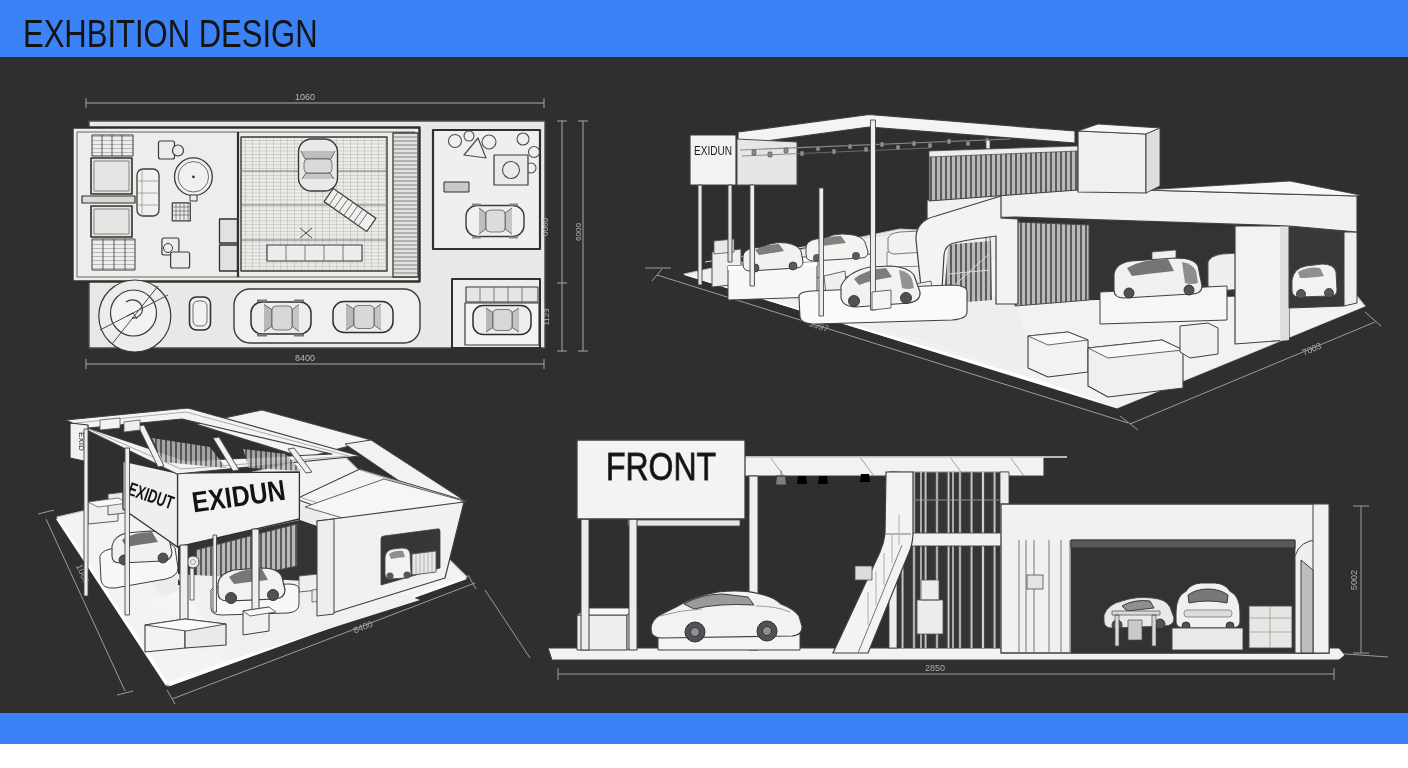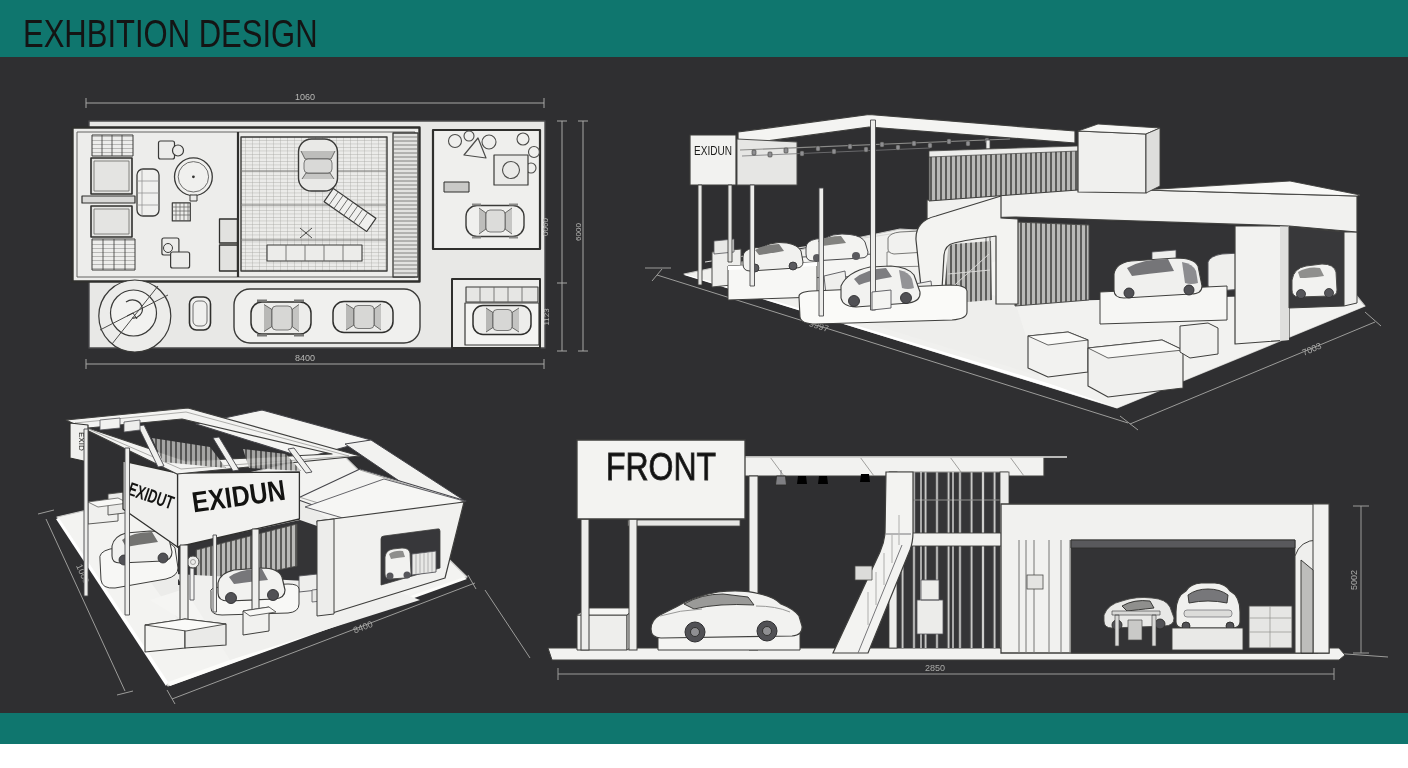--- a/index.html
+++ b/index.html
@@ -1,16 +1,16 @@
 <!DOCTYPE html>
 <html><head>
 <meta charset="utf-8">
 <style>
   html,body{margin:0;padding:0;background:#fff;width:1408px;height:768px;overflow:hidden;}
-  .board{position:relative;width:1408px;height:744px;font-family:"Liberation Sans",sans-serif;background:#0f766e;}
+  .board{position:relative;width:1408px;height:744px;font-family:"Liberation Sans",sans-serif;background:#3b82f6;}
   .dark{position:absolute;left:0;top:57px;width:1408px;height:656px;background:#2f2f31;}
   .title{position:absolute;left:23px;top:14px;font-size:39px;letter-spacing:0;color:#141414;font-family:"Liberation Sans",sans-serif;line-height:1;transform:scaleX(0.795);transform-origin:left top;white-space:nowrap;}
   svg{position:absolute;left:0;top:0;}
   text{font-family:"Liberation Sans",sans-serif;}
 </style>
 </head>
 <body>
 <div class="board">
 
   <div class="dark"></div>

